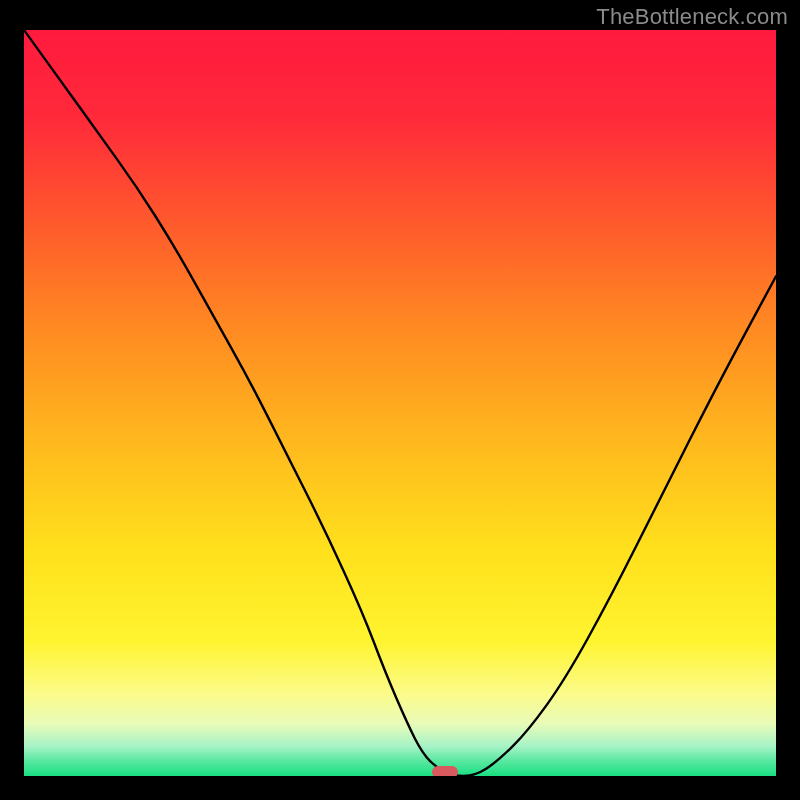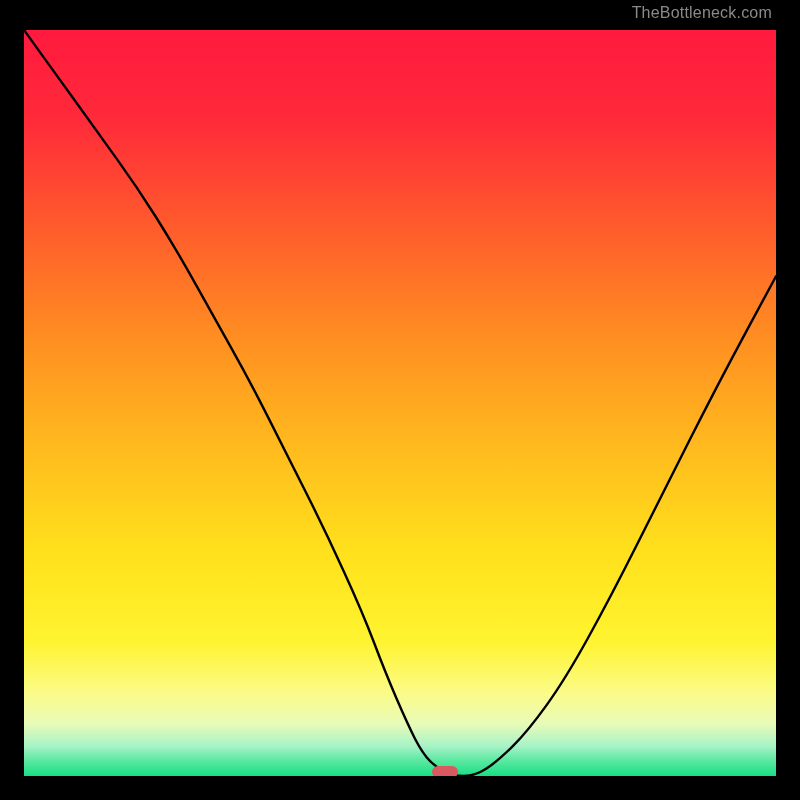--- a/index.html
+++ b/index.html
@@ -15,23 +15,23 @@
     position: absolute;
     left: 0;
     top: 0;
     width: 800px;
     height: 800px;
     background: #000;
   }
   .watermark {
     position: absolute;
     top: 4px;
-    right: 28px;
+    right: 12px;
     color: #8a8a8a;
-    font-size: 16px;
+    font-size: 22px;
     font-weight: 500;
     letter-spacing: 0.2px;
     user-select: none;
   }
   .plot {
     position: absolute;
     left: 24px;
     top: 30px;
     width: 752px;
     height: 746px;

